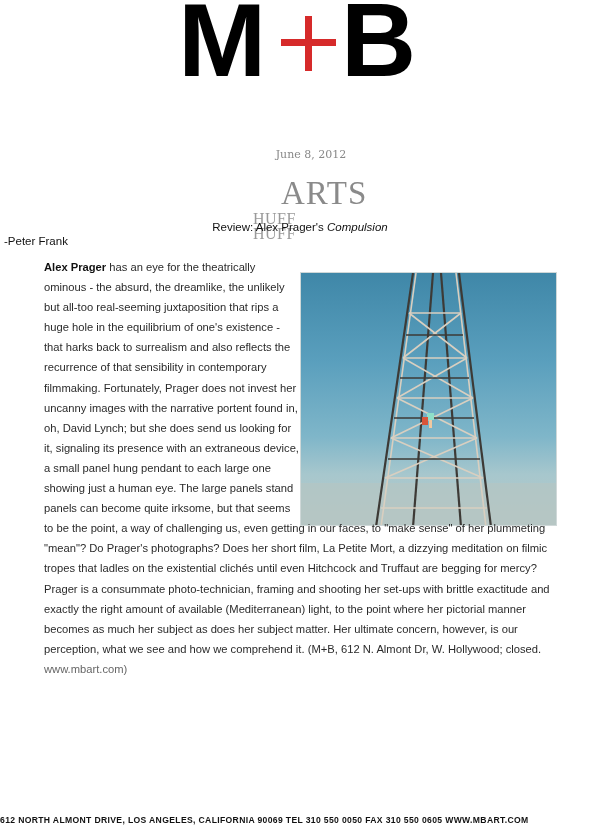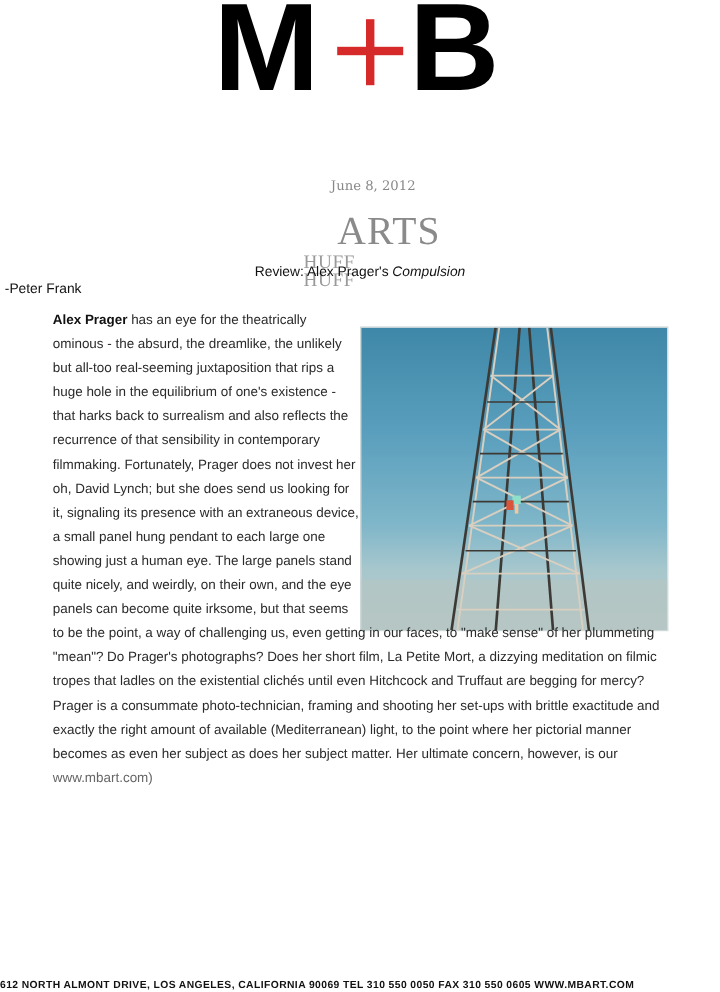--- a/index.html
+++ b/index.html
@@ -90,28 +90,29 @@
 </div>
 
 <div class="body-text">
   <span class="line"><b>Alex Prager</b><span> has an eye for the theatrically</span></span>
   <span class="line">ominous - the absurd, the dreamlike, the unlikely</span>
   <span class="line">but all-too real-seeming juxtaposition that rips a</span>
   <span class="line">huge hole in the equilibrium of one's existence -</span>
   <span class="line">that harks back to surrealism and also reflects the</span>
   <span class="line">recurrence of that sensibility in contemporary</span>
   <span class="line">filmmaking. Fortunately, Prager does not invest her</span>
+  <span class="line">uncanny images with the narrative portent found in,</span>
   <span class="line">oh, David Lynch; but she does send us looking for</span>
   <span class="line">it, signaling its presence with an extraneous device,</span>
   <span class="line">a small panel hung pendant to each large one</span>
   <span class="line">showing just a human eye. The large panels stand</span>
-  <span class="line">quite nicely, and weirdly, on their own, and the eye</span>
   <span class="line">panels can become quite irksome, but that seems</span>
   <span class="line">to be the point, a way of challenging us, even getting in our faces, to "make sense" of her plummeting</span>
   <span class="line">"mean"? Do Prager's photographs? Does her short film, La Petite Mort, a dizzying meditation on filmic</span>
   <span class="line">tropes that ladles on the existential clichés until even Hitchcock and Truffaut are begging for mercy?</span>
   <span class="line">Prager is a consummate photo-technician, framing and shooting her set-ups with brittle exactitude and</span>
   <span class="line">exactly the right amount of available (Mediterranean) light, to the point where her pictorial manner</span>
-  <span class="line">becomes as even her subject as does her subject matter. Her ultimate concern, however, is our</span>
+  <span class="line">becomes as much her subject as does her subject matter. Her ultimate concern, however, is our</span>
+  <span class="line">perception, what we see and how we comprehend it. (M+B, 612 N. Almont Dr, W. Hollywood; closed.</span>
   <span class="line link">www.mbart.com)</span>
 </div>
 
 <div class="footer">612 NORTH ALMONT DRIVE, LOS ANGELES, CALIFORNIA 90069  TEL 310 550 0050  FAX 310 550 0605  WWW.MBART.COM</div>
 
 </body></html>

